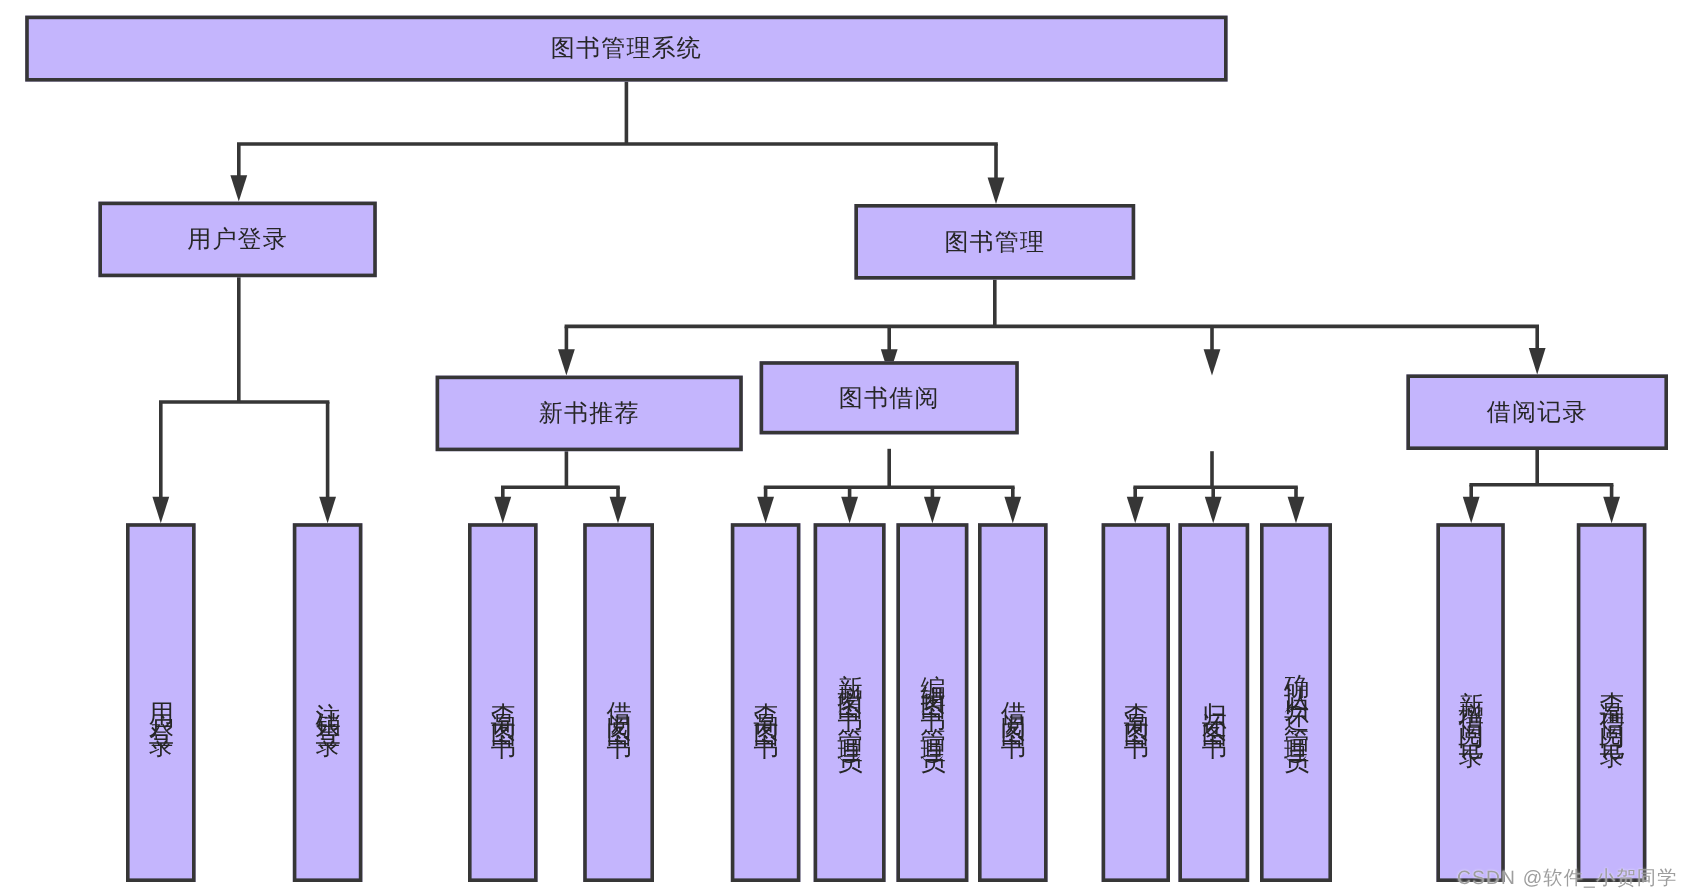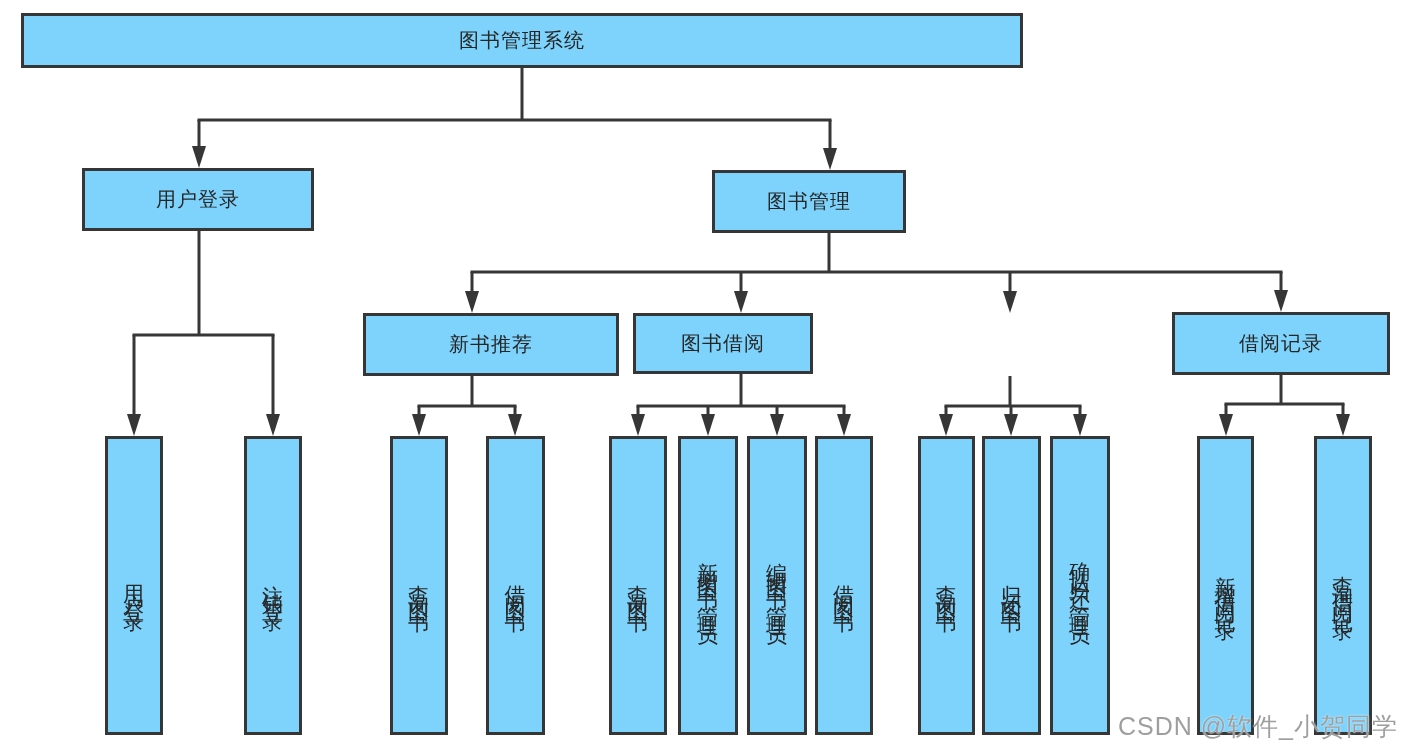--- a/index.html
+++ b/index.html
@@ -10,21 +10,21 @@
   }
   *{margin:0;padding:0;box-sizing:border-box;}
   html,body{width:1405px;height:747px;background:var(--bg);overflow:hidden;}
   body{font-family:"Liberation Sans","DejaVu Sans",sans-serif;color:var(--text);position:relative;}
   .stage{position:absolute;left:0;top:0;width:1405px;height:747px;}
   svg.wires{position:absolute;left:0;top:0;width:1405px;height:747px;}
   svg.wires line{stroke:var(--line);stroke-width:3;}
   svg.wires polygon{fill:var(--line);}
   .node{
     position:absolute;
-    background:#7dd3fc;
+    background:#c4b5fd;
     border:3px solid var(--line);
     display:flex;
     align-items:center;
     justify-content:center;
     color:var(--text);
   }
   .node.h{
     font-size:20px;
     letter-spacing:1px;
     font-weight:500;
@@ -35,21 +35,21 @@
     writing-mode:vertical-rl;
     text-orientation:mixed;
     letter-spacing:9px;
     line-height:1;
     text-align:center;
   }
   .watermark{
     position:absolute;
     right:7px;
     bottom:4px;
-    font-size:25px;
+    font-size:16px;
     color:var(--wm);
     letter-spacing:1px;
     text-shadow:0 0 2px rgba(255,255,255,.85);
     white-space:nowrap;
   }
 </style>
 </head>
 <body>
 
 <div class="stage">
@@ -126,24 +126,24 @@
       <line x1="1226" y1="404" x2="1226" y2="416"></line>
       <polygon points="1219,414 1233,414 1226,436"></polygon>
       <line x1="1343" y1="404" x2="1343" y2="416"></line>
       <polygon points="1336,414 1350,414 1343,436"></polygon>
     </g>
   </svg>
 
   <div class="node h" style="left:21px;top:13px;width:1002px;height:55px">图书管理系统</div>
 
   <div class="node h" style="left:82px;top:168px;width:232px;height:63px">用户登录</div>
-  <div class="node h" style="left:712px;top:170px;width:194px;height:63px">图书管理</div>
+  <div class="node h" style="left:712px;top:170px;width:234px;height:63px">图书管理</div>
 
   <div class="node h" style="left:363px;top:313px;width:256px;height:63px">新书推荐</div>
-  <div class="node h" style="left:633px;top:313px;width:180px;height:61px">图书借阅</div>
+  <div class="node h" style="left:633px;top:301px;width:216px;height:61px">图书借阅</div>
   <div class="node h" style="left:1172px;top:312px;width:218px;height:63px">借阅记录</div>
 
   <div class="node v" style="left:105px;top:436px;width:58px;height:299px">用户登录</div>
   <div class="node v" style="left:244px;top:436px;width:58px;height:299px">注销登录</div>
 
   <div class="node v" style="left:390px;top:436px;width:58px;height:299px">查询图书</div>
   <div class="node v" style="left:486px;top:436px;width:59px;height:299px">借阅图书</div>
 
   <div class="node v" style="left:609px;top:436px;width:58px;height:299px">查询图书</div>
   <div class="node v" style="left:678px;top:436px;width:60px;height:299px">新增图书（管理员）</div>

